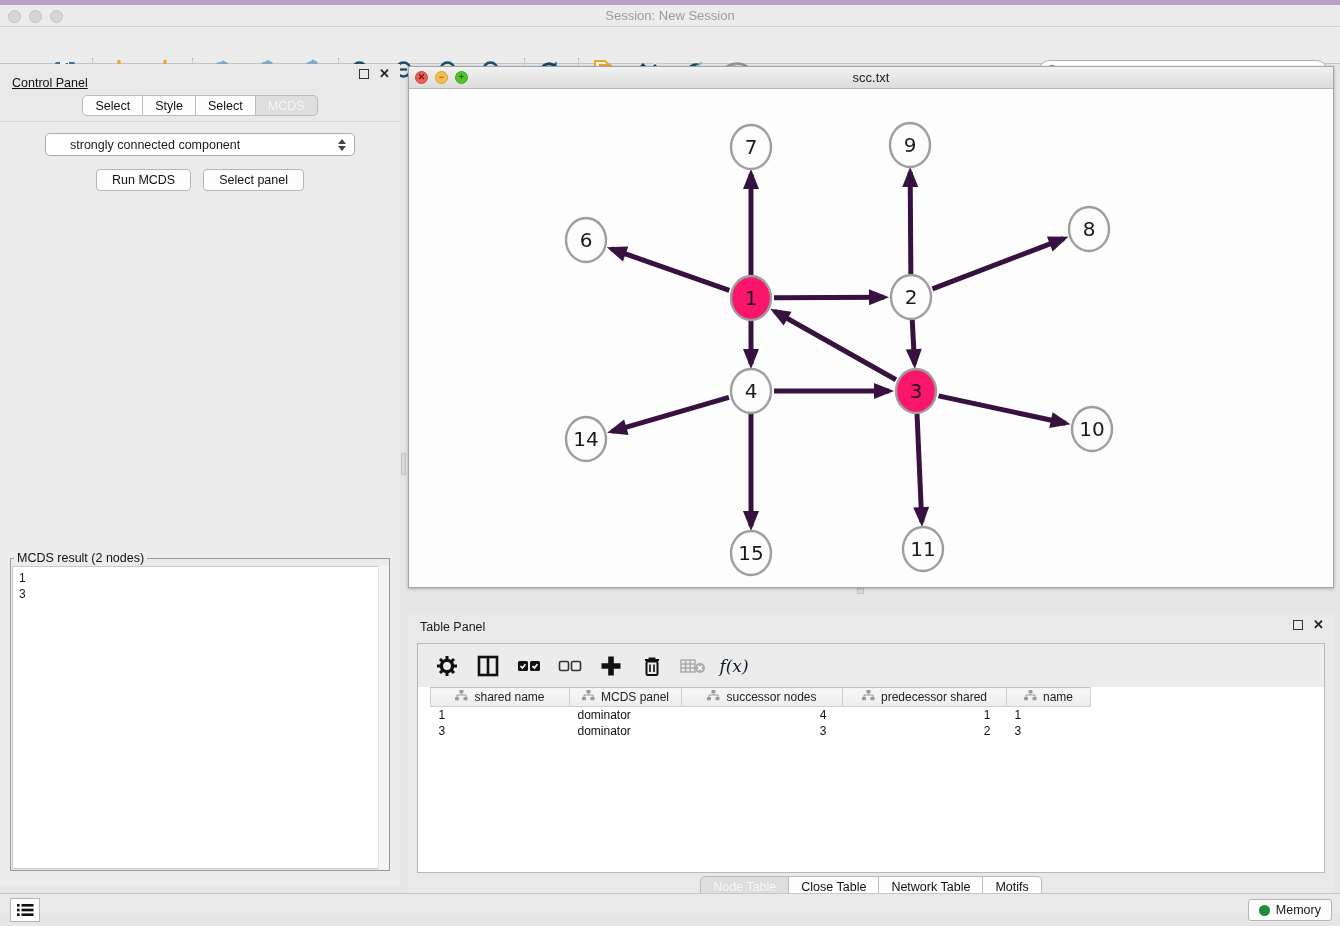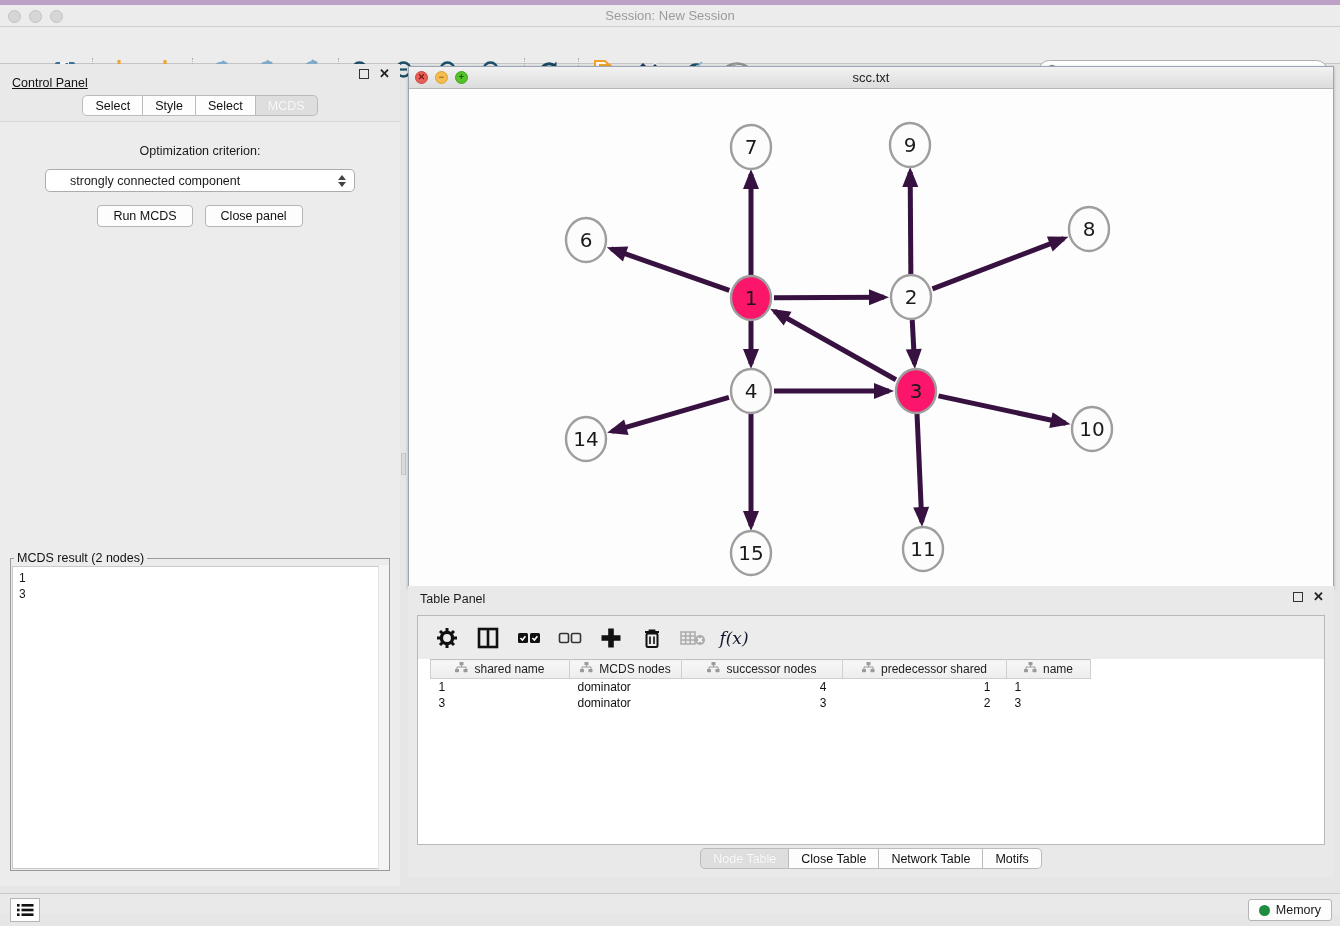--- a/index.html
+++ b/index.html
@@ -90,21 +90,21 @@
   }
   .traffic { position:absolute; left:6px; top:4px; display:flex; gap:7px; }
   .tl { width:13px; height:13px; border-radius:50%; display:flex; align-items:center; justify-content:center; font-size:9px; font-weight:bold; line-height:1; }
   .tl.red { background:#E8605A; border:1px solid #C9453F; color:#7E1510; }
   .tl.yellow { background:#F5BD4F; border:1px solid #D8A036; color:#90591B; }
   .tl.green { background:#53C22B; border:1px solid #3EA51C; color:#1A5E0A; }
   .net-canvas { position:absolute; left:0; top:22px; width:924px; height:498px; background:#FDFDFD; }
   .net-canvas svg { display:block; }
 
   
-  .table-panel { position:absolute; left:408px; top:586px; width:926px; height:291px; background:#E9E9E9; }
+  .table-panel { position:absolute; left:408px; top:614px; width:926px; height:291px; background:#E9E9E9; }
   .tp-container { position:absolute; left:9px; right:9px; top:29px; height:230px; background:#fff; border:1px solid #B9B9B9; overflow:hidden; }
   .tp-toolbar { height:43px; background:#ECECEC; display:flex; align-items:center; gap:15px; padding-left:16px; }
   .tp-tool { width:26px; height:26px; display:flex; align-items:center; justify-content:center; cursor:default; }
   table.node-table { border-collapse:collapse; table-layout:fixed; width:660px; font-size:12px;margin-left:12px; }
   table.node-table th {
     background:linear-gradient(#F7F7F7,#EDEDED); border:1px solid #CFCFCF; border-top:1px solid #C0C0C0;
     height:19px; font-weight:normal; font-size:12px; color:#222; text-align:center; position:relative;
   }
   table.node-table th .th-inner { display:flex; align-items:center; justify-content:center; gap:6px; }
   table.node-table td { height:16px; padding:0 8px; border:none; color:#111; }
@@ -284,31 +284,30 @@
       <span class="close-x">✕</span>
     </span>
   </div>
   <div class="seg-group" id="cp-tabs">
       <div class="seg">Select</div>
       <div class="seg">Style</div>
       <div class="seg">Select</div>
       <div class="seg selected">MCDS</div>
     </div>
   <div class="cp-body">
-    <div class="opt-label">Optimization criterion:</div>
     <div class="criterion-select">
       <span class="sel-text">strongly connected component</span>
       <span class="stepper">
           <i class="up"></i>
           <i class="down"></i>
         </span>
     </div>
     <div class="btn-row">
       <div class="push-btn">Run MCDS</div>
-      <div class="push-btn">Close panel</div>
+      <div class="push-btn">Select panel</div>
     </div>
     <fieldset class="result-box">
       <legend>MCDS result (2 nodes)</legend>
       <div class="result-area" id="mcds-result-text">1
 3</div>
       <div class="result-scroll"></div>
     </fieldset>
   </div>
 </div>
 
@@ -453,21 +452,21 @@
               </span>
             </th>
             <th style="width: 112px;">
               <span class="th-inner">
                 <span><svg width="13" height="11" viewBox="0 0 13 11">
                     <rect x="4.5" y="0" width="4" height="3.2" rx="0.6" fill="#9A9A9A"></rect>
                     <rect x="0" y="7" width="4" height="3.2" rx="0.6" fill="#9A9A9A"></rect>
                     <rect x="8.5" y="7" width="4" height="3.2" rx="0.6" fill="#9A9A9A"></rect>
                     <path d="M6.5 3.2v1.8M2 7V5h9v2" stroke="#9A9A9A" fill="none"></path>
                   </svg></span>
-                <span>MCDS nodes</span>
+                <span>MCDS panel</span>
               </span>
             </th>
             <th style="width: 161px;">
               <span class="th-inner">
                 <span><svg width="13" height="11" viewBox="0 0 13 11">
                     <rect x="4.5" y="0" width="4" height="3.2" rx="0.6" fill="#9A9A9A"></rect>
                     <rect x="0" y="7" width="4" height="3.2" rx="0.6" fill="#9A9A9A"></rect>
                     <rect x="8.5" y="7" width="4" height="3.2" rx="0.6" fill="#9A9A9A"></rect>
                     <path d="M6.5 3.2v1.8M2 7V5h9v2" stroke="#9A9A9A" fill="none"></path>
                   </svg></span>

